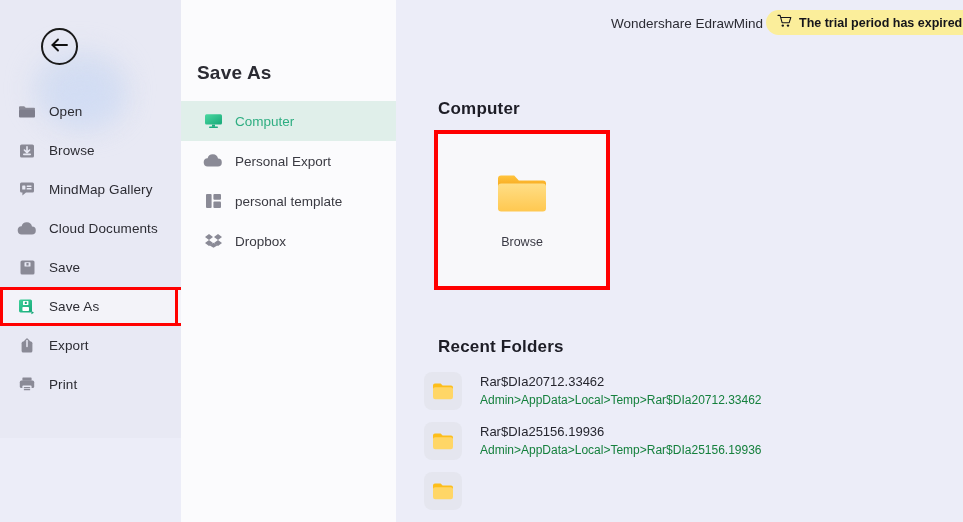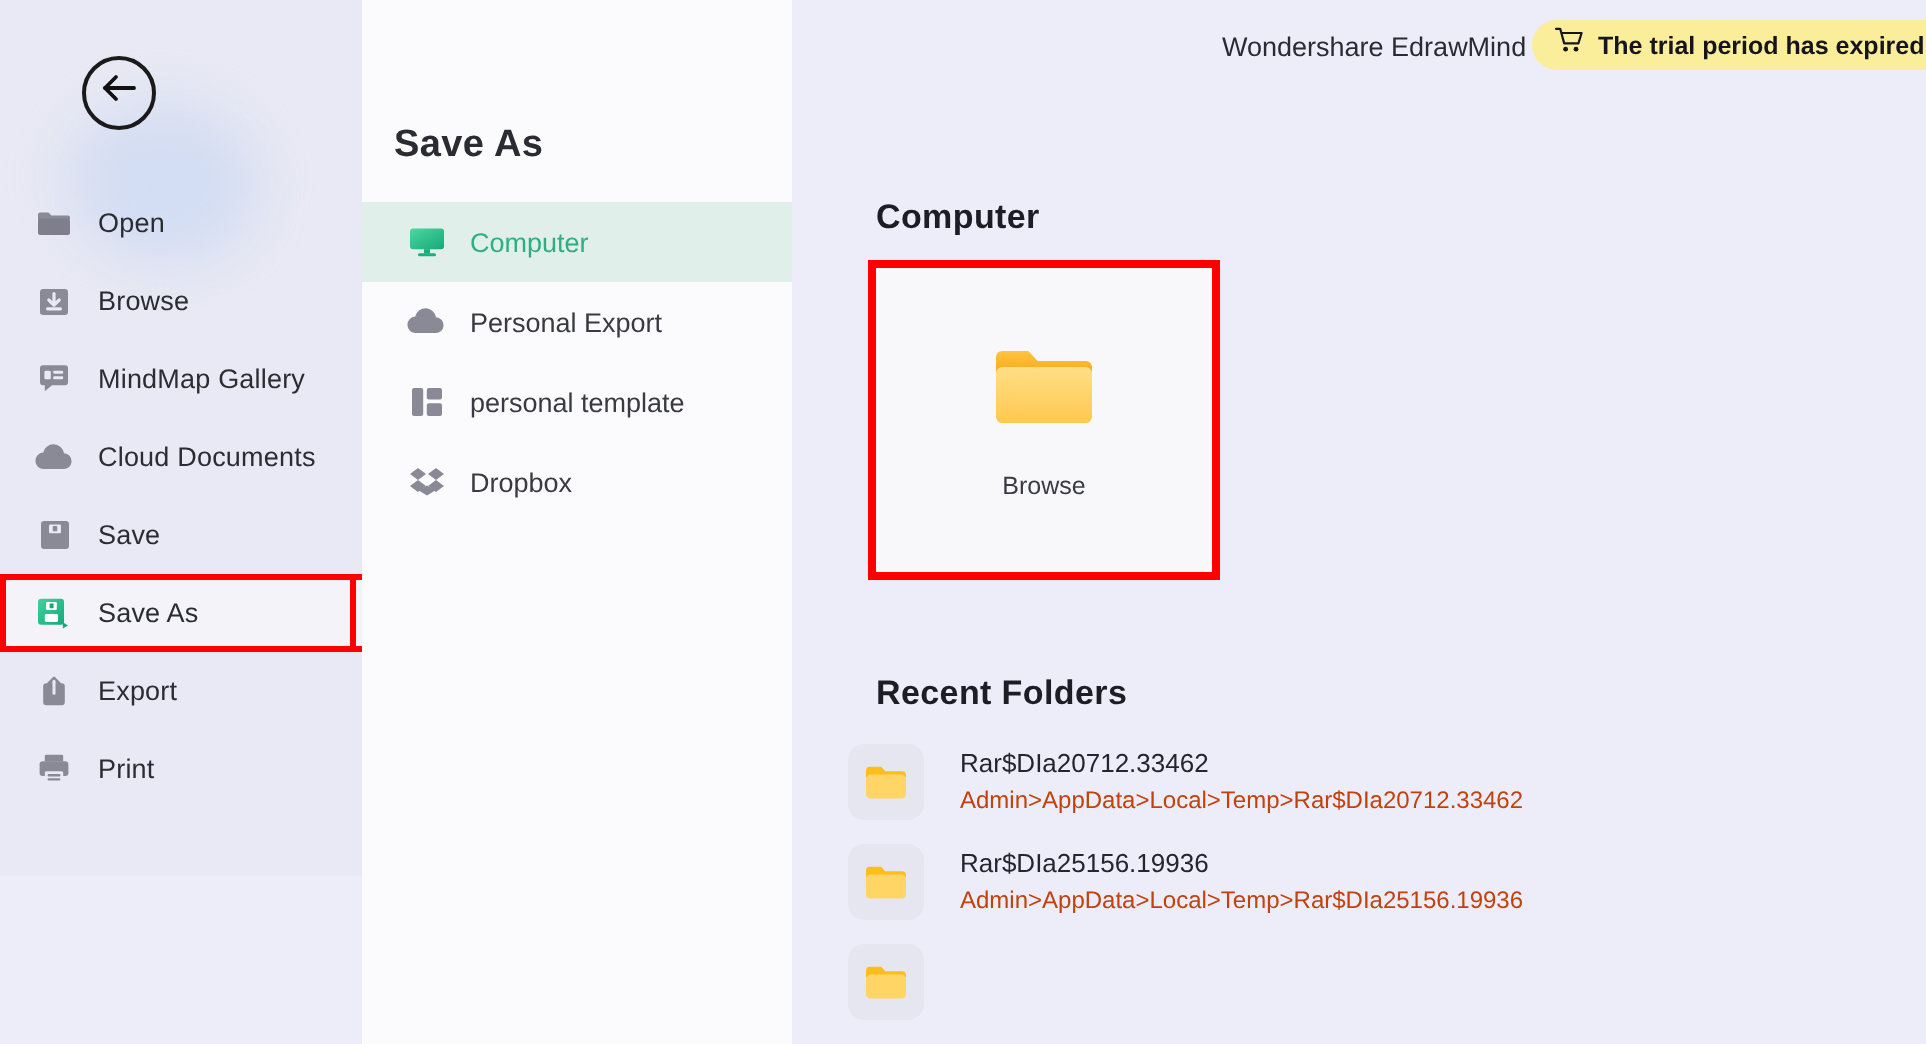--- a/index.html
+++ b/index.html
@@ -172,21 +172,21 @@
   .recent-icon-box {
     width: 38px; height: 38px;
     border-radius: 8px;
     background: #E5E6EF;
     display: flex; align-items: center; justify-content: center;
     flex: 0 0 38px;
     margin-right: 18px;
   }
   .recent-text { display: flex; flex-direction: column; justify-content: center; }
   .recent-name { font-size: 13px; color: #25252e; line-height: 17px; }
-  .recent-path { font-size: 12px; color: #c2410c; line-height: 17px; margin-top: 2px; }
+  .recent-path { font-size: 12px; color: #15803d; line-height: 17px; margin-top: 2px; }
 </style>
 </head>
 <body>
 
 <div id="app">
 
   <div id="sidebar">
     <div class="blob blob-a"></div>
     <div class="blob blob-b"></div>
 

